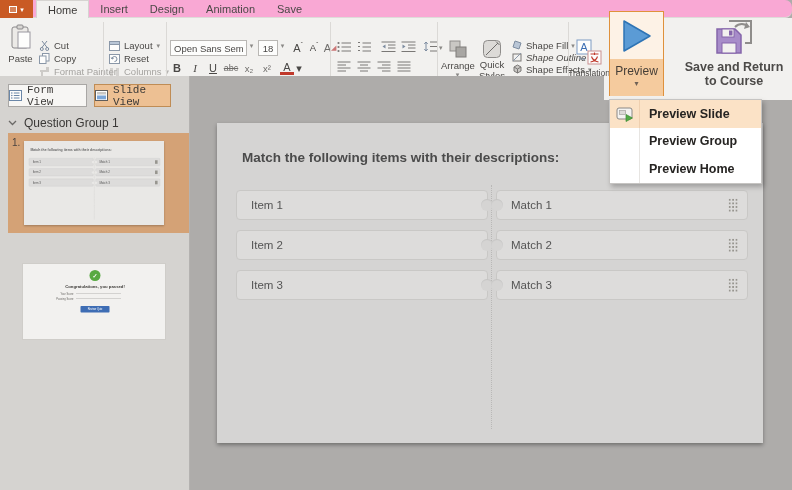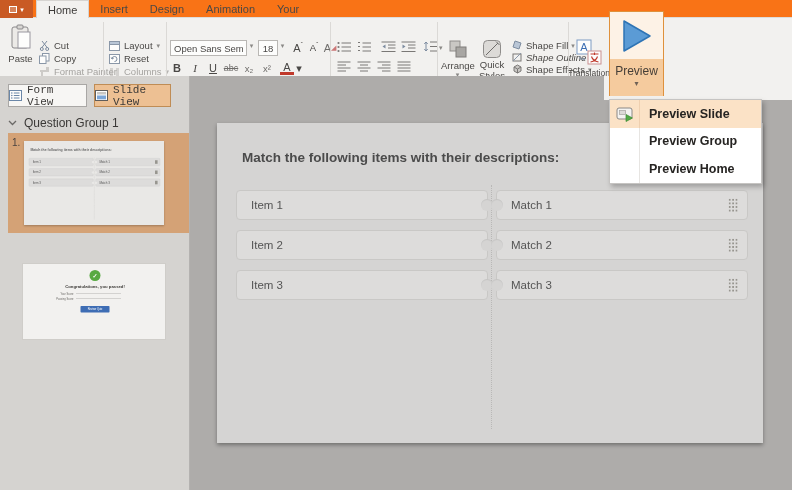--- a/index.html
+++ b/index.html
@@ -1,21 +1,21 @@
 <!DOCTYPE html>
 <html><head>
 <meta charset="utf-8">
 <style>
   * { margin:0; padding:0; box-sizing:border-box; }
   html,body { width:792px; height:490px; overflow:hidden; }
   body { font-family:"Liberation Sans", sans-serif; -webkit-font-smoothing:antialiased; }
   #app { position:relative; width:792px; height:490px; background:#aeacaa; overflow:hidden; }
 
   
-  .tabbar { position:absolute; left:0; top:0; width:792px; height:18px; background:#f97316; border-bottom:1px solid #dedcd9; }
+  .tabbar { position:absolute; left:0; top:0; width:792px; height:18px; background:#f9a8d4; border-bottom:1px solid #dedcd9;border-radius:7px; }
   .appbtn { position:absolute; left:0; top:0; width:33px; height:18px; background:#c95a24; display:flex; align-items:center; justify-content:center; gap:3px; cursor:default; }
   .appbtn .sq { width:8px; height:7px; border:1px solid #fff; background:rgba(255,255,255,.25); }
   .appbtn .arr { color:#fff; font-size:7px; line-height:7px; }
   .tabs { position:absolute; left:36px; top:0; height:18px; display:flex; }
   .tab { height:18px; padding:0 11px; font-size:11px; color:#4a4846; display:flex; align-items:center; }
   .tab.active { background:#f2f1ef; border:1px solid #d6d4d1; border-bottom:none; color:#3c3a38; }
 
   
   .ribbon { position:absolute; left:0; top:18px; width:792px; height:80px; background:#f2f1ef; }
   .grp-label { position:absolute; top:63px; font-size:9px; color:#908e8b; text-align:center; }
@@ -105,21 +105,21 @@
   <div class="tabbar">
     <div class="appbtn">
       <span class="sq"></span>
       <span class="arr">▾</span>
     </div>
     <div class="tabs">
       <div class="tab active">Home</div>
       <div class="tab">Insert</div>
       <div class="tab">Design</div>
       <div class="tab">Animation</div>
-      <div class="tab">Your</div>
+      <div class="tab">Save</div>
     </div>
   </div>
 
   <div class="ribbon">
 
     <div class="paste">
       <svg class="ic" width="22" height="26" viewBox="0 0 22 26">
         <rect x="2" y="3" width="16" height="21" rx="2" fill="#eceae7" stroke="#8a888a"></rect>
         <rect x="7" y="1" width="6" height="4" rx="1" fill="#d8d6d3" stroke="#8a888a"></rect>
         <rect x="8" y="8" width="12" height="16" fill="#fdfdfc" stroke="#9a98a0"></rect>
@@ -319,20 +319,32 @@
       <svg width="32" height="36" viewBox="0 0 32 36">
           <polygon points="3,3 29,18 3,33" fill="#5b9bd5" stroke="#2e74b5" stroke-width="1.5" stroke-linejoin="round"></polygon>
         </svg>
     </div>
     <div class="strip">
       <span class="t">Preview</span>
       <span class="a">▾</span>
     </div>
   </div>
 
+  <div class="save-btn">
+    <svg width="46" height="42" viewBox="0 0 46 42">
+      <path d="M18 6 H40 V28 H34" fill="none" stroke="#8f8d8b" stroke-width="2"></path>
+      <path d="M24 12 C28 8 34 8 37 12" fill="none" stroke="#8f8d8b" stroke-width="2"></path>
+      <path d="M35 7 L39 12 L33 14 Z" fill="#8f8d8b"></path>
+      <path d="M6 14 H24 L30 20 V38 H6 Z" fill="#a78cc9" stroke="#8565ab" stroke-width="1.5"></path>
+      <rect x="11" y="14" width="12" height="8" fill="#f2f1ef" stroke="#8565ab"></rect>
+      <rect x="18" y="15.5" width="3.5" height="5" fill="#8565ab"></rect>
+      <rect x="11" y="28" width="14" height="10" fill="#f2f1ef" stroke="#8565ab"></rect>
+    </svg>
+    <div class="cap"><span>Save and Return</span><br><span>to Course</span></div>
+  </div>
 
   <div class="menu">
     <div class="menu-item selected">
       <span class="gutter">
         <svg width="18" height="16" viewBox="0 0 18 16">
             <rect x="1" y="2" width="15" height="11" rx="2" fill="#f4f3f1" stroke="#8a8886"></rect>
             <rect x="3.5" y="4.5" width="6" height="4" fill="#dcdad7" stroke="#a5a3a0" stroke-width="0.7"></rect>
             <polygon points="10,8.5 16.5,12 10,15.5" fill="#52aa46" stroke="#3d8a34" stroke-width="0.7"></polygon>
           </svg>
       </span>

